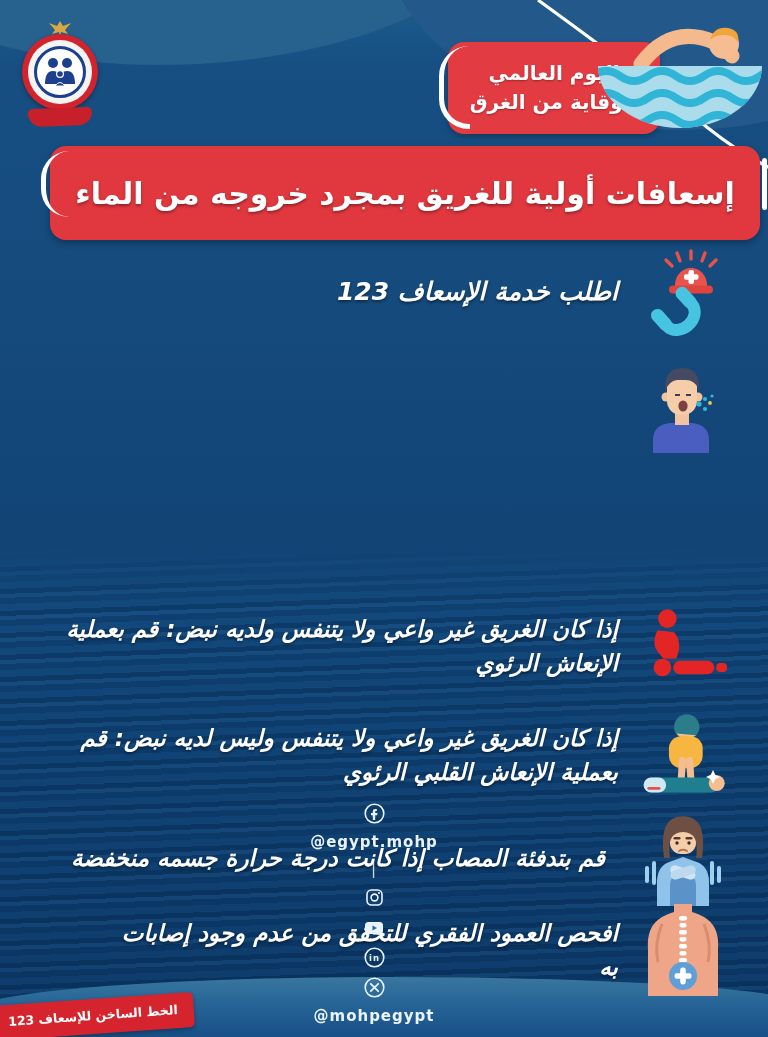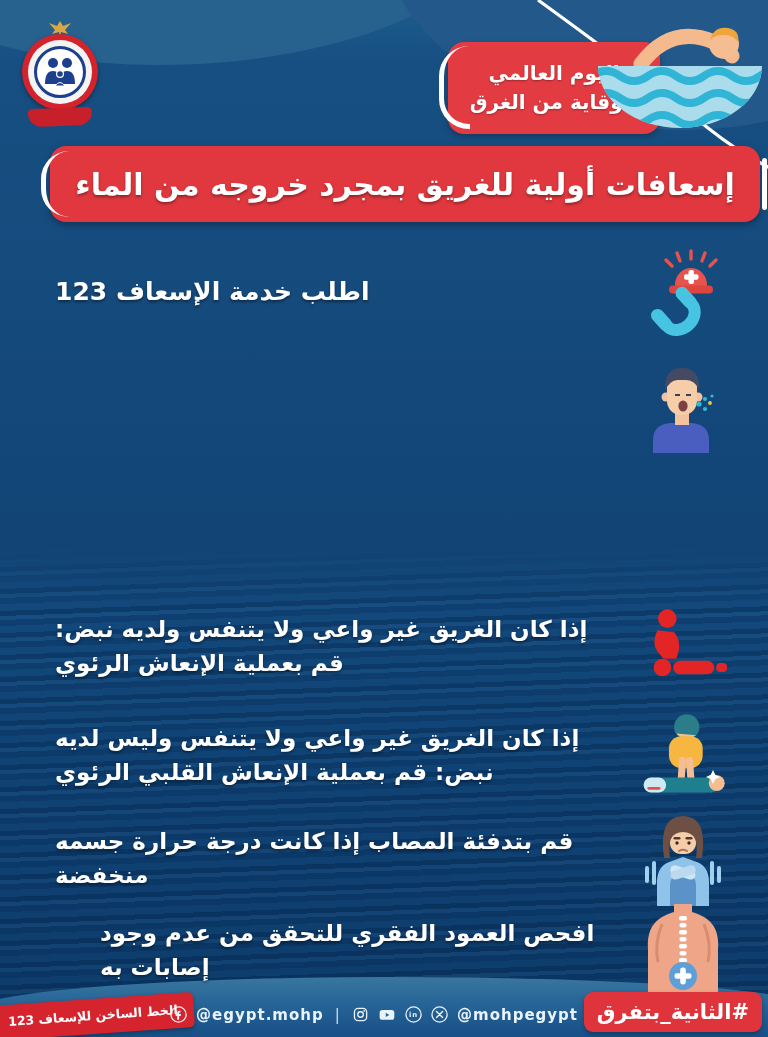--- a/index.html
+++ b/index.html
@@ -42,48 +42,48 @@
   
   .badge-box{position:absolute;top:42px;right:108px;width:212px;height:92px;background:#e23b42;
     border-radius:16px;display:flex;flex-direction:column;align-items:center;justify-content:center;
     z-index:2;box-shadow:0 3px 6px rgba(0,0,0,.25);}
   .badge-box::before{content:"";position:absolute;left:-9px;top:4px;width:26px;height:78px;
     border-left:5px solid #fff;border-bottom:5px solid #fff;border-radius:30px 0 0 30px;}
   .badge-line{color:#fff;font-weight:bold;font-size:20px;line-height:29px;direction:rtl;
     text-shadow:0 1px 2px rgba(0,0,0,.3);}
   .badge-art{position:absolute;top:18px;right:-8px;width:190px;height:125px;z-index:2;}
   
-  .banner{position:absolute;left:50px;right:8px;top:146px;height:76px;background:#e1383f;
+  .banner{position:absolute;left:50px;right:8px;top:146px;height:94px;background:#e1383f;
     border-radius:16px;display:flex;align-items:center;justify-content:center;z-index:2;
     box-shadow:0 3px 7px rgba(0,0,0,.3);}
   .banner::before{content:"";position:absolute;left:-9px;top:5px;width:24px;height:66px;
     border-left:5px solid #fff;border-radius:28px 0 0 28px;}
   .banner::after{content:"";position:absolute;right:-7px;top:12px;width:5px;height:52px;
     background:#fff;border-radius:3px;}
   .banner-text{color:#fff;font-weight:bold;font-size:30px;direction:rtl;white-space:nowrap;
     text-shadow:0 2px 3px rgba(0,0,0,.35);}
   
   .step{position:absolute;left:0;right:0;display:flex;direction:rtl;align-items:center;
     padding:0 40px 0 55px;box-sizing:border-box;gap:20px;z-index:2;}
   .step .icon-box{width:90px;flex:0 0 90px;display:flex;align-items:center;justify-content:center;}
-  .step .txt{flex:1;color:#fff;font-weight:bold;font-size:23px;line-height:34px;text-align:left;
-    text-shadow:0 2px 3px rgba(0,0,0,.4);}
+  .step .txt{flex:1;color:#fff;font-weight:bold;font-size:23px;line-height:34px;text-align:right;
+    text-shadow:0 2px 3px rgba(0,0,0,.4);font-style:italic;}
   #step1{top:244px;height:96px;}
   #step2{top:356px;height:100px;}
   #step3{top:470px;height:102px;}
   #step4{top:596px;height:100px;}
   #step5{top:704px;height:102px;}
   #step6{top:812px;height:92px;gap:33px;}
   #step7{top:902px;height:96px;margin-left:45px;}
   
   .hotline-box{position:absolute;left:-8px;bottom:3px;transform:rotate(-4deg);background:#d6242e;
     color:#fff;font-weight:bold;font-size:12.5px;padding:9px 16px 11px;border-radius:5px;
     direction:rtl;z-index:4;box-shadow:0 2px 4px rgba(0,0,0,.3);}
   .social-row{position:absolute;left:170px;right:190px;bottom:12px;display:flex;align-items:center;
-    justify-content:flex-end;gap:9px;color:#e9f3fb;font-size:15px;font-weight:bold;letter-spacing:1px;z-index:4;}
+    justify-content:flex-end;gap:9px;color:#e9f3fb;font-size:15px;font-weight:bold;letter-spacing:1px;z-index:4;flex-direction:column;}
   .social-row .sep{opacity:.85;font-weight:normal;padding:0 2px;}
   .hashtag-box{position:absolute;right:6px;bottom:5px;background:#e0343c;color:#fff;font-weight:bold;
     font-size:21px;padding:8px 13px;border-radius:9px;direction:rtl;z-index:4;
     box-shadow:0 2px 4px rgba(0,0,0,.3);}
 </style>
 </head>
 <body>
 
 <div class="poster">
 
@@ -288,15 +288,14 @@
       <circle cx="10.5" cy="10.5" r="9.3" stroke="#e9f3fb" stroke-width="1.6" fill="none"></circle>
       <text x="10.5" y="14" text-anchor="middle" font-size="8.5" font-weight="bold" fill="#e9f3fb" font-family="DejaVu Sans, sans-serif">in</text>
     </svg>
     <svg width="21" height="21" viewBox="0 0 21 21">
       <circle cx="10.5" cy="10.5" r="9.3" stroke="#e9f3fb" stroke-width="1.6" fill="none"></circle>
       <path d="M6.8 6.8 L14.2 14.2 M14.2 6.8 L6.8 14.2" stroke="#e9f3fb" stroke-width="1.8" stroke-linecap="round"></path>
     </svg>
     <span>@mohpegypt</span>
   </div>
 
-  <div class="hashtag-box">#الثانية_بتفرق</div>
 
 </div>
 
 </body></html>

